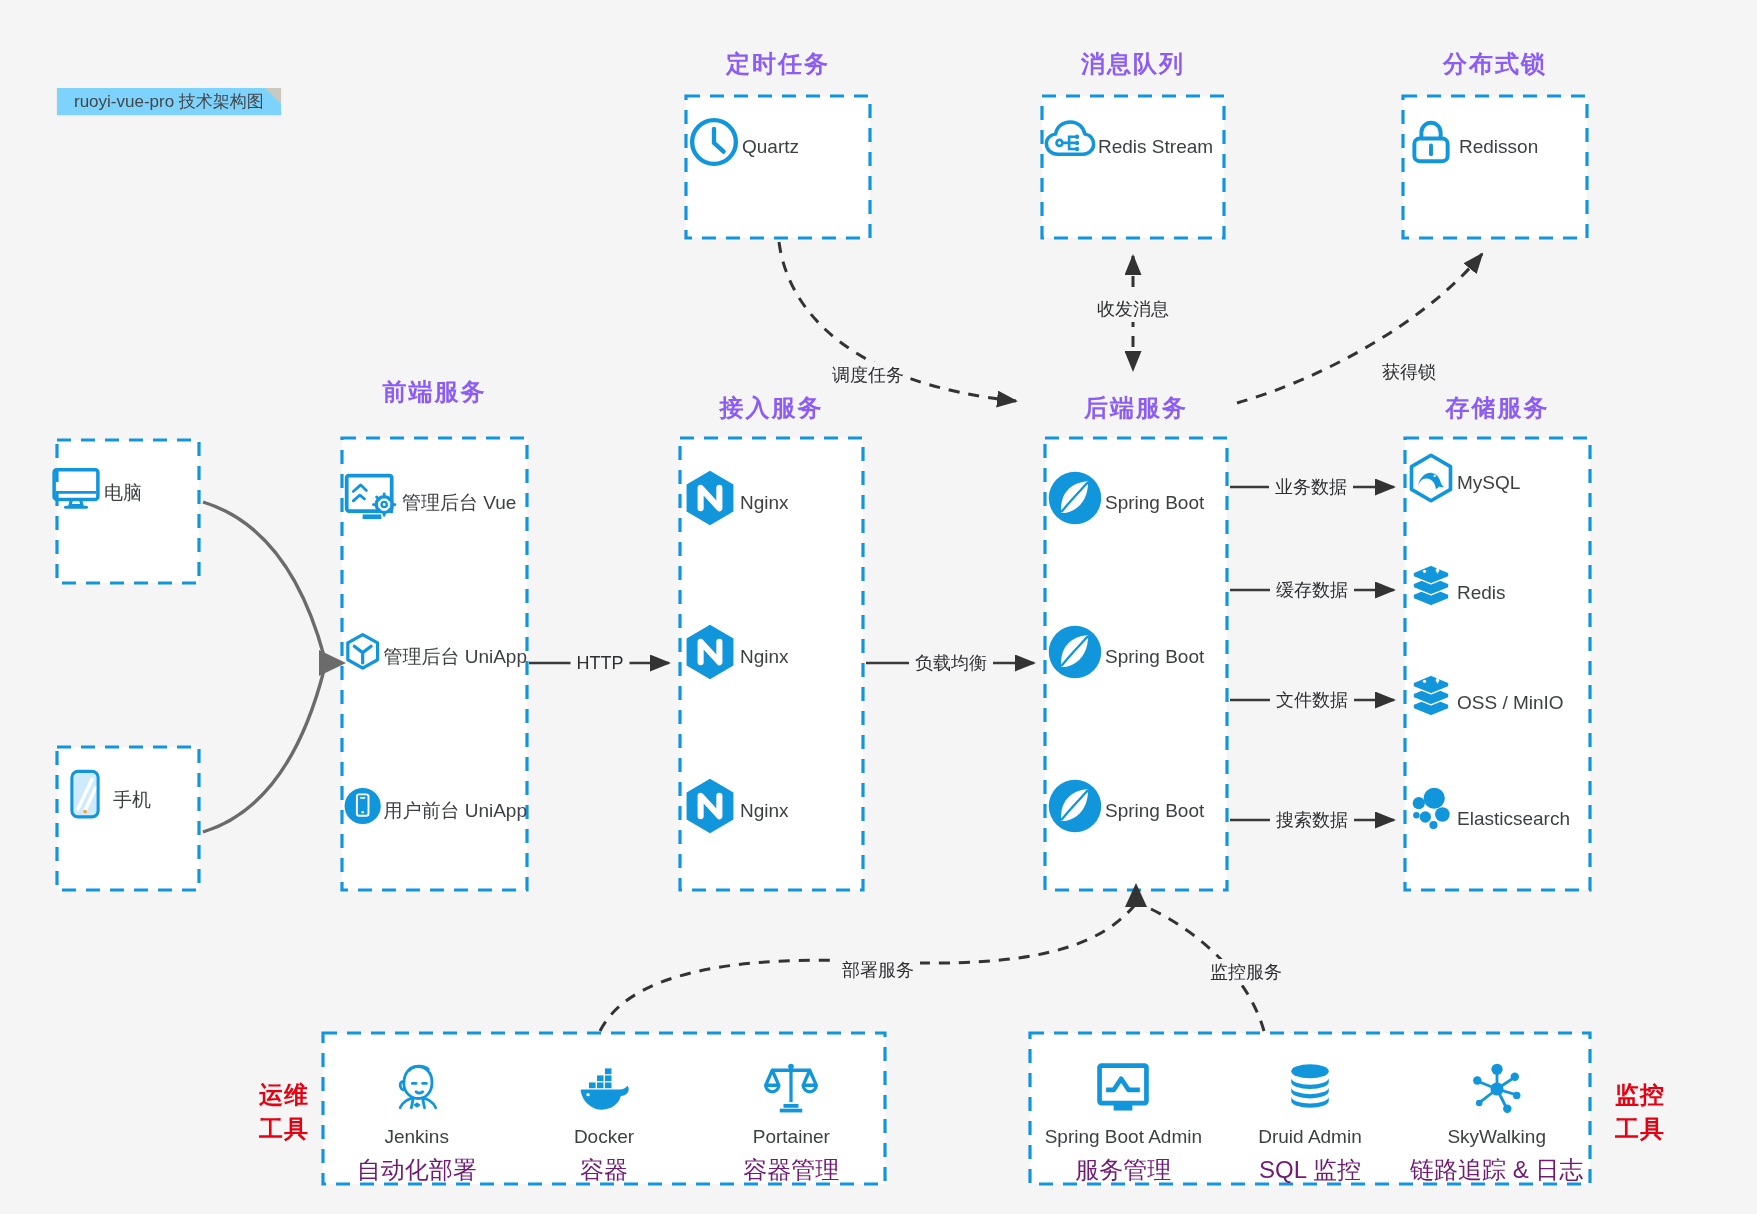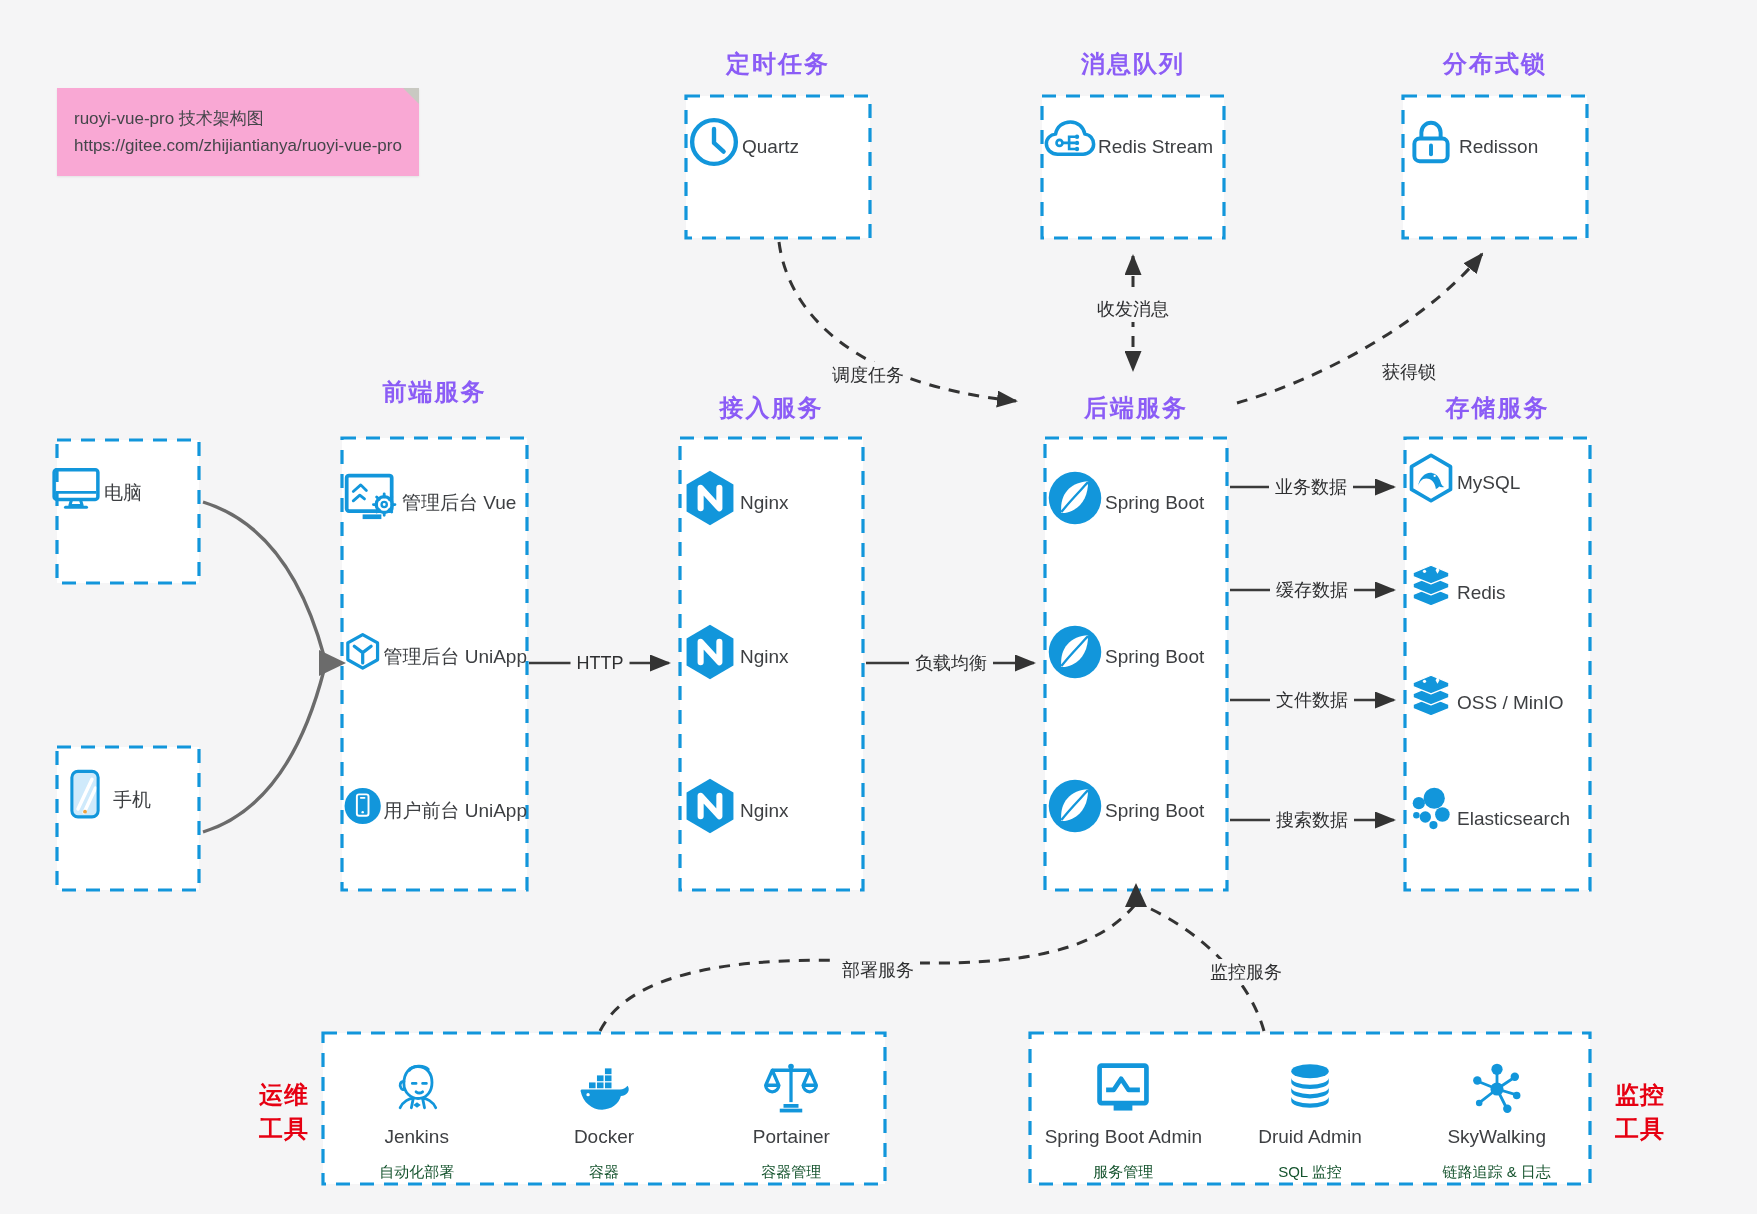--- a/index.html
+++ b/index.html
@@ -1,28 +1,28 @@
 <!DOCTYPE html>
 <html><head>
 <meta charset="utf-8">
 <style>
   html,body{margin:0;padding:0;background:#f5f5f6;}
   .canvas{position:relative;width:1757px;height:1214px;background:#f5f5f6;overflow:hidden;
           font-family:"Liberation Sans","DejaVu Sans",sans-serif;}
   .layer{position:absolute;left:0;top:0;z-index:0;}
-  .note{position:absolute;left:57px;top:88px;background:#f9a8d4;padding:17px 17px;z-index:2;
+  .note{position:absolute;left:57px;top:88px;background:#7dd3fc;padding:0 17px;z-index:2;
         font-size:17px;line-height:1.6;color:#44464a;white-space:nowrap;box-shadow:0 1px 2px rgba(0,0,0,.08);}
   .note::after{content:'';position:absolute;top:0;right:0;border-top:16px solid #c9c9c2;border-left:16px solid transparent;}
   .group-title{position:absolute;z-index:2;text-align:center;font-size:24px;font-weight:bold;color:#8b5cf6;letter-spacing:2px;}
   .side-title{position:absolute;z-index:2;text-align:center;font-size:24px;font-weight:bold;color:#e60012;line-height:1.4;letter-spacing:1px;}
   .gbox{position:absolute;z-index:1;}
   .node{position:absolute;left:0;width:100%;display:flex;flex-direction:row;align-items:center;}
   .node-label{margin-top:9px;font-size:19px;color:#3d3f42;white-space:nowrap;}
   .node-label.tight{margin-top:7px;}
-  .sub{font-size:15px;color:#14532d;margin-top:15px;white-space:nowrap;}
+  .sub{font-size:24px;color:#701a75;margin-top:6px;white-space:nowrap;}
   .icon{display:block;}
   .icon svg{width:100%;height:100%;display:block;}
   .i56{width:56px;height:56px;}
   .i60{width:60px;height:60px;}
   .i52{width:52px;height:52px;}
   .bbox{position:absolute;z-index:1;display:flex;flex-direction:row;padding-top:26px;box-sizing:border-box;}
   .bcol{flex:1;display:flex;flex-direction:column;align-items:center;}
   .edge-label{position:absolute;z-index:3;transform:translate(-50%,-50%);background:#f5f5f6;
               padding:1px 6px;font-size:18px;color:#2e2f31;white-space:nowrap;}
 </style>
@@ -72,21 +72,20 @@
       <path d="M1133 256 V370" marker-start="url(#ah)" marker-end="url(#ah)"></path>
       <path d="M1237 403 C1325 378 1428 320 1482 254" marker-end="url(#ah)"></path>
       <path d="M600 1031 C635 962 770 956 885 962 C1030 968 1098 948 1134 906"></path>
       <path d="M1264 1031 C1252 988 1212 935 1138 903"></path>
     </g>
     <polygon points="1125,907 1136,883 1147,907" fill="#333333"></polygon>
   </svg>
 
   <div class="note">
     <div>ruoyi-vue-pro 技术架构图</div>
-    <div>https://gitee.com/zhijiantianya/ruoyi-vue-pro</div>
   </div>
 
   <div class="group-title" style="left:686px;top:48px;width:184px">定时任务</div>
   <div class="group-title" style="left:1042px;top:48px;width:182px">消息队列</div>
   <div class="group-title" style="left:1403px;top:48px;width:184px">分布式锁</div>
   <div class="group-title" style="left:342px;top:376px;width:185px">前端服务</div>
   <div class="group-title" style="left:680px;top:392px;width:183px">接入服务</div>
   <div class="group-title" style="left:1045px;top:392px;width:182px">后端服务</div>
   <div class="group-title" style="left:1405px;top:392px;width:185px">存储服务</div>
 

